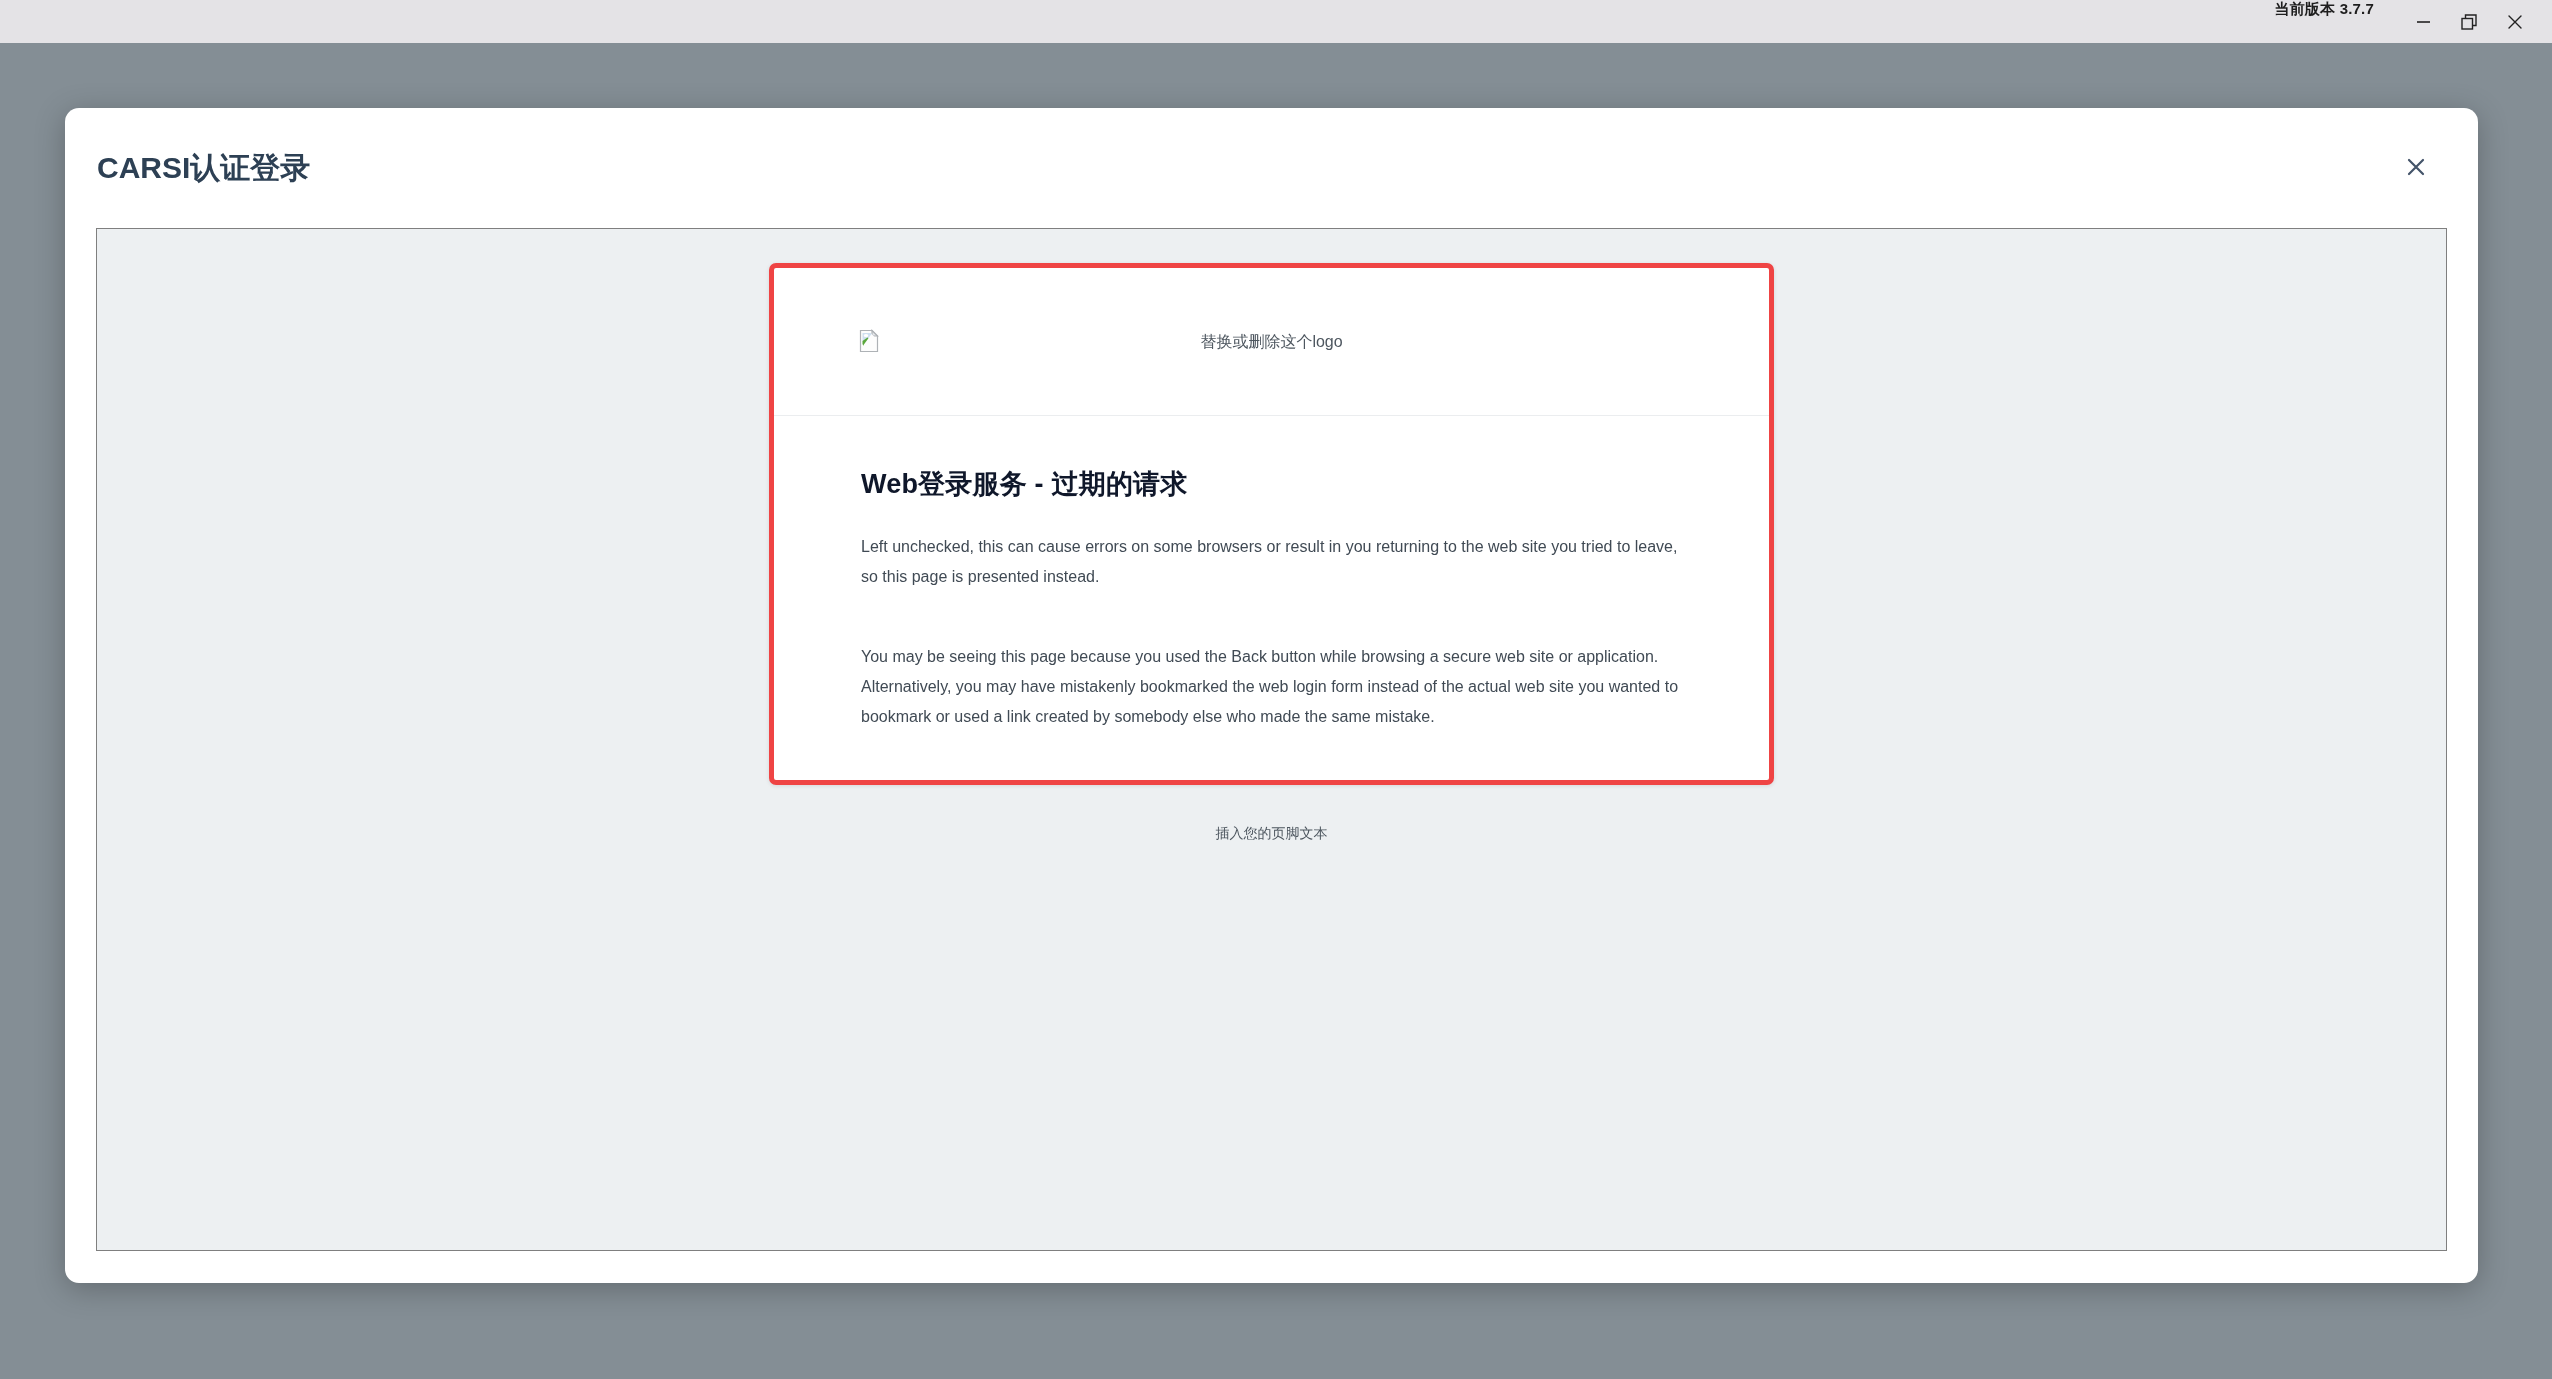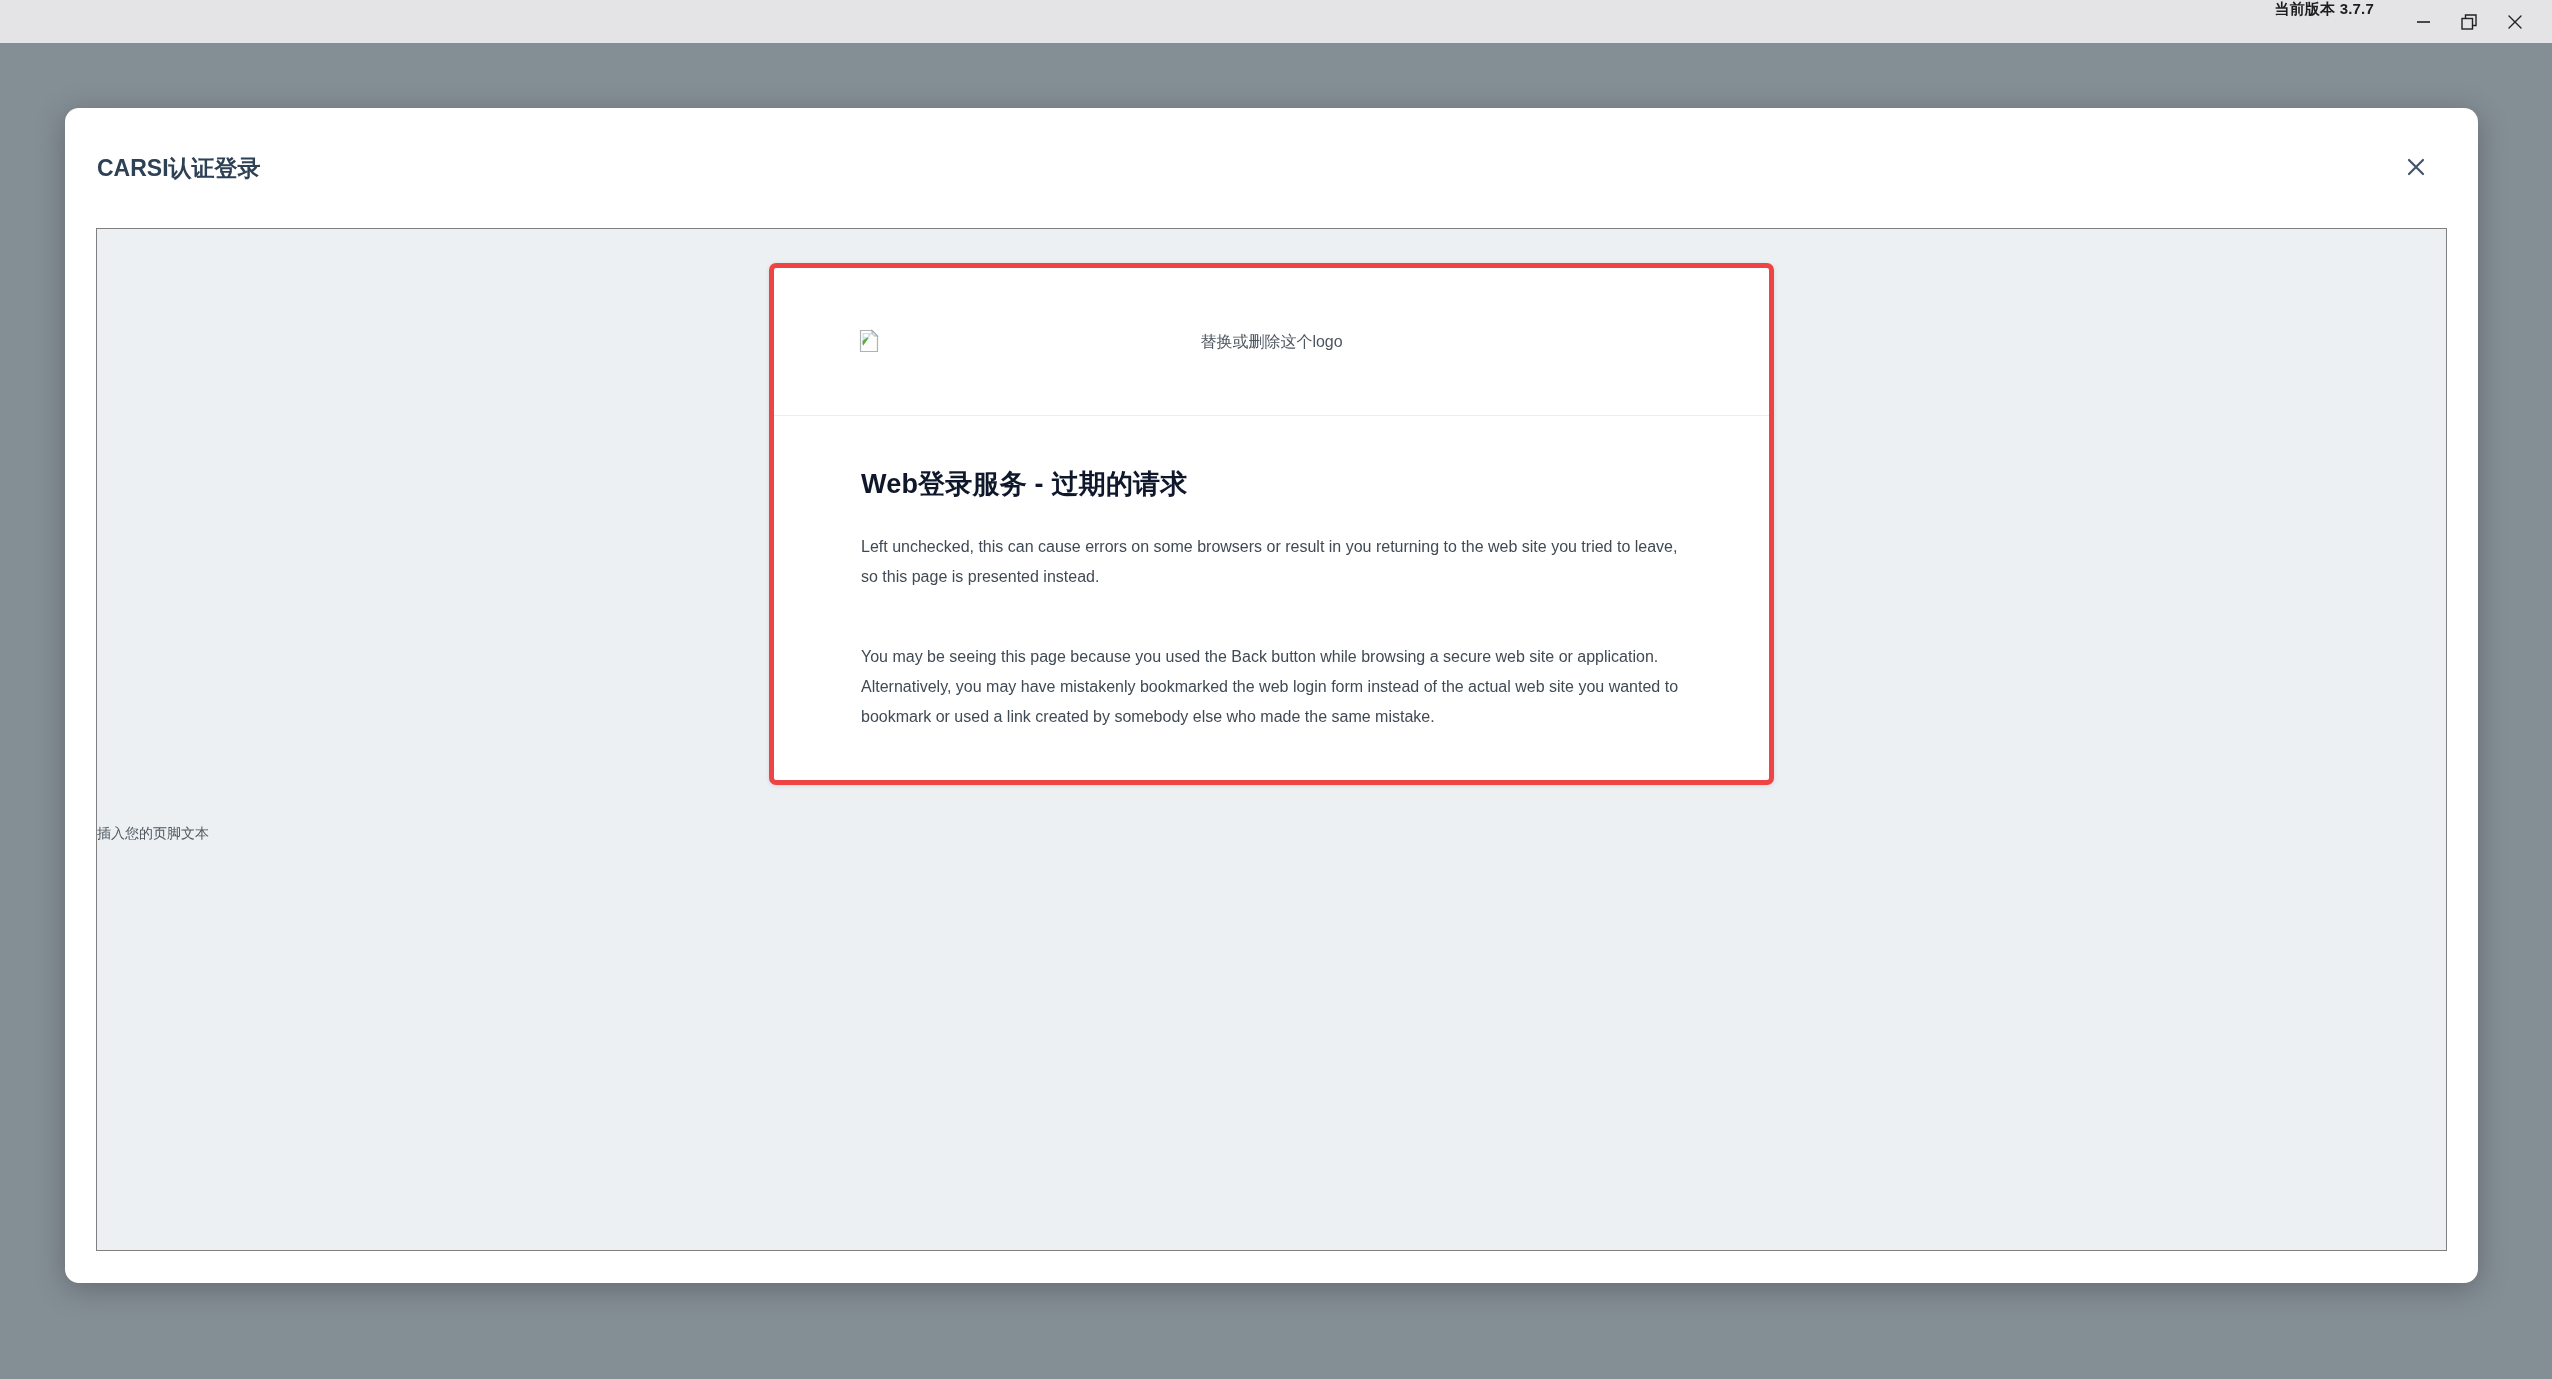--- a/index.html
+++ b/index.html
@@ -56,21 +56,21 @@
     border-radius: 14px;
     box-shadow: 0 6px 30px rgba(0,0,0,0.25);
   }
   .modal-header {
     height: 120px;
     display: flex;
     align-items: center;
     padding: 0 44px 0 32px;
   }
   .modal-title {
-    font-size: 23px;
+    font-size: 30px;
     font-weight: 700;
     color: #2d4054;
     flex: 1;
   }
   .modal-close {
     width: 36px;
     height: 36px;
     border: none;
     background: transparent;
     display: flex;
@@ -130,20 +130,21 @@
   }
   .card-body p {
     font-size: 16px;
     line-height: 30px;
     color: #404a54;
   }
   .card-body p + p { margin-top: 50px; }
 
   .footer-text {
     margin-top: 40px;
+    text-align: center;
     font-size: 14px;
     color: #4d565f;
   }
 </style>
 </head>
 <body>
 
 <div>
 
   <div class="titlebar">

